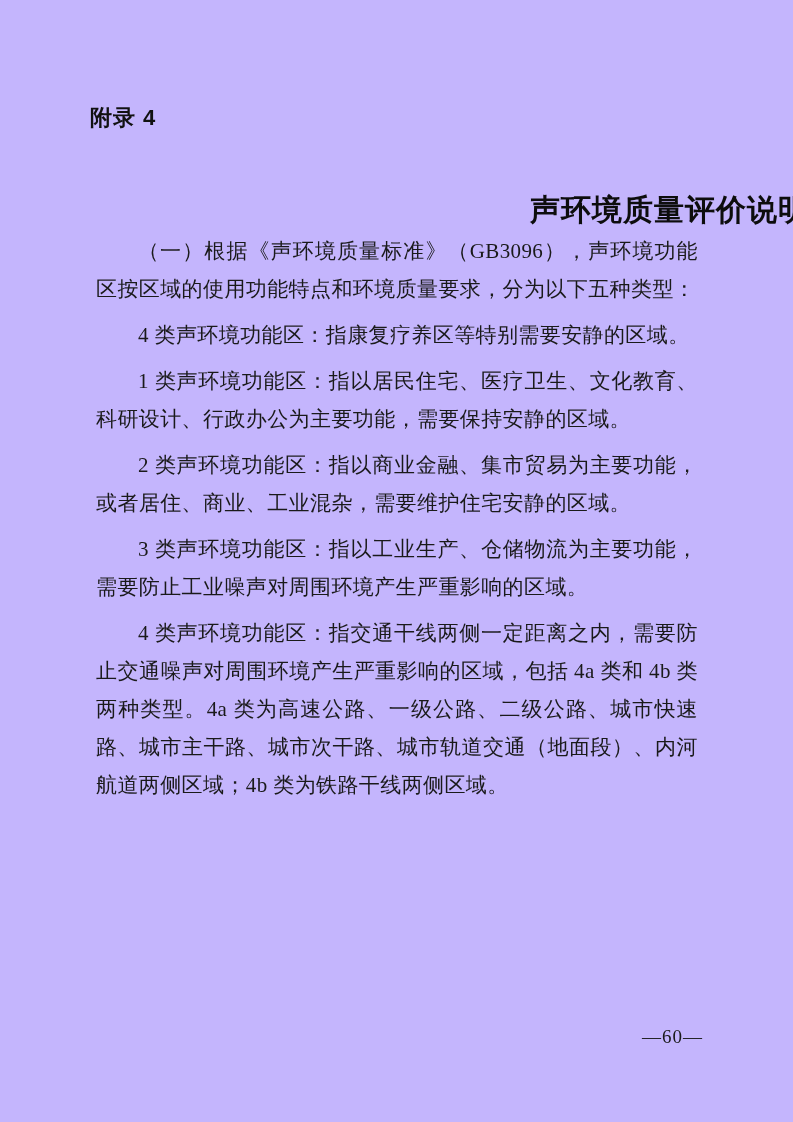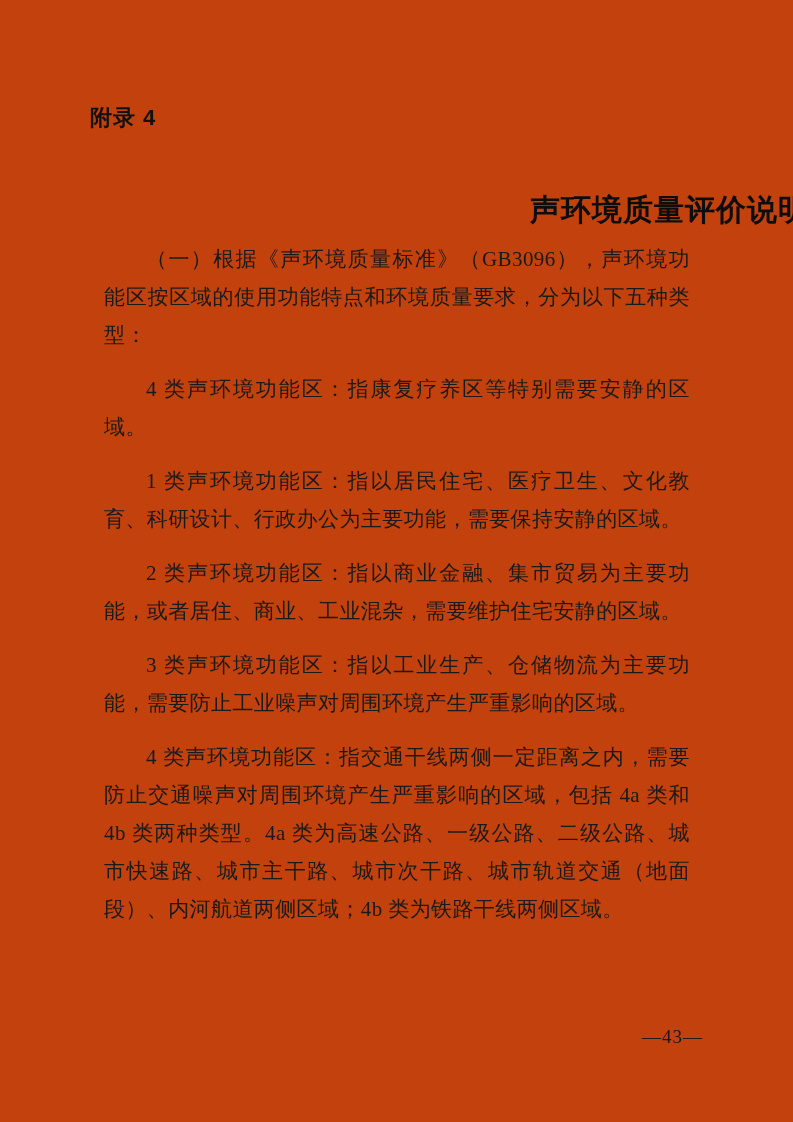--- a/index.html
+++ b/index.html
@@ -4,21 +4,21 @@
 <style>
   html, body {
     margin: 0;
     padding: 0;
     background: #ffffff;
   }
   .page {
     position: relative;
     width: 793px;
     height: 1122px;
-    background: #c2410c;
+    background: #c4b5fd;
     overflow: hidden;
     font-family: "Liberation Serif", "DejaVu Serif", serif;
     color: #1a1a1a;
   }
   .appendix-label {
     position: absolute;
     left: 90px;
     top: 103px;
     font-size: 22px;
     font-weight: bold;
@@ -44,21 +44,21 @@
     top: 224px;
     width: 618px;
     font-size: 21px;
     line-height: 38px;
     text-align: justify;
     text-justify: inter-ideograph;
     letter-spacing: 0.4px;
     color: #1a1a1a;
   }
   .content p {
-    margin: 16px;
+    margin: 8px;
     padding: 0;
     text-indent: 2em;
   }
   .page-number {
     position: absolute;
     right: 90px;
     top: 1026px;
     font-size: 19px;
     letter-spacing: 1px;
     color: #1a1a1a;
@@ -75,15 +75,15 @@
 
   <div class="content">
     <p>（一）根据《声环境质量标准》（GB3096），声环境功能区按区域的使用功能特点和环境质量要求，分为以下五种类型：</p>
     <p>4 类声环境功能区：指康复疗养区等特别需要安静的区域。</p>
     <p>1 类声环境功能区：指以居民住宅、医疗卫生、文化教育、科研设计、行政办公为主要功能，需要保持安静的区域。</p>
     <p>2 类声环境功能区：指以商业金融、集市贸易为主要功能，或者居住、商业、工业混杂，需要维护住宅安静的区域。</p>
     <p>3 类声环境功能区：指以工业生产、仓储物流为主要功能，需要防止工业噪声对周围环境产生严重影响的区域。</p>
     <p>4 类声环境功能区：指交通干线两侧一定距离之内，需要防止交通噪声对周围环境产生严重影响的区域，包括 4a 类和 4b 类两种类型。4a 类为高速公路、一级公路、二级公路、城市快速路、城市主干路、城市次干路、城市轨道交通（地面段）、内河航道两侧区域；4b 类为铁路干线两侧区域。</p>
   </div>
 
-  <div class="page-number">—43—</div>
+  <div class="page-number">—60—</div>
 
 </div>
 
 </body></html>

